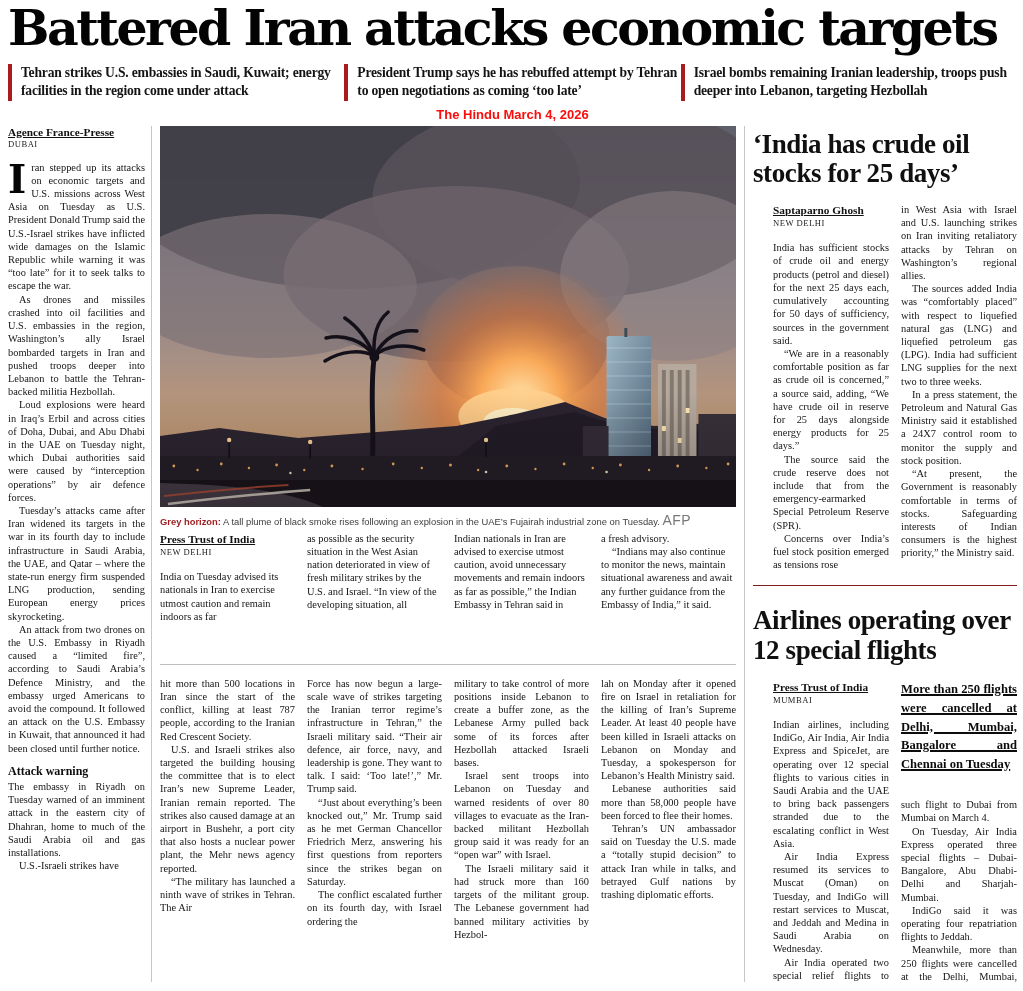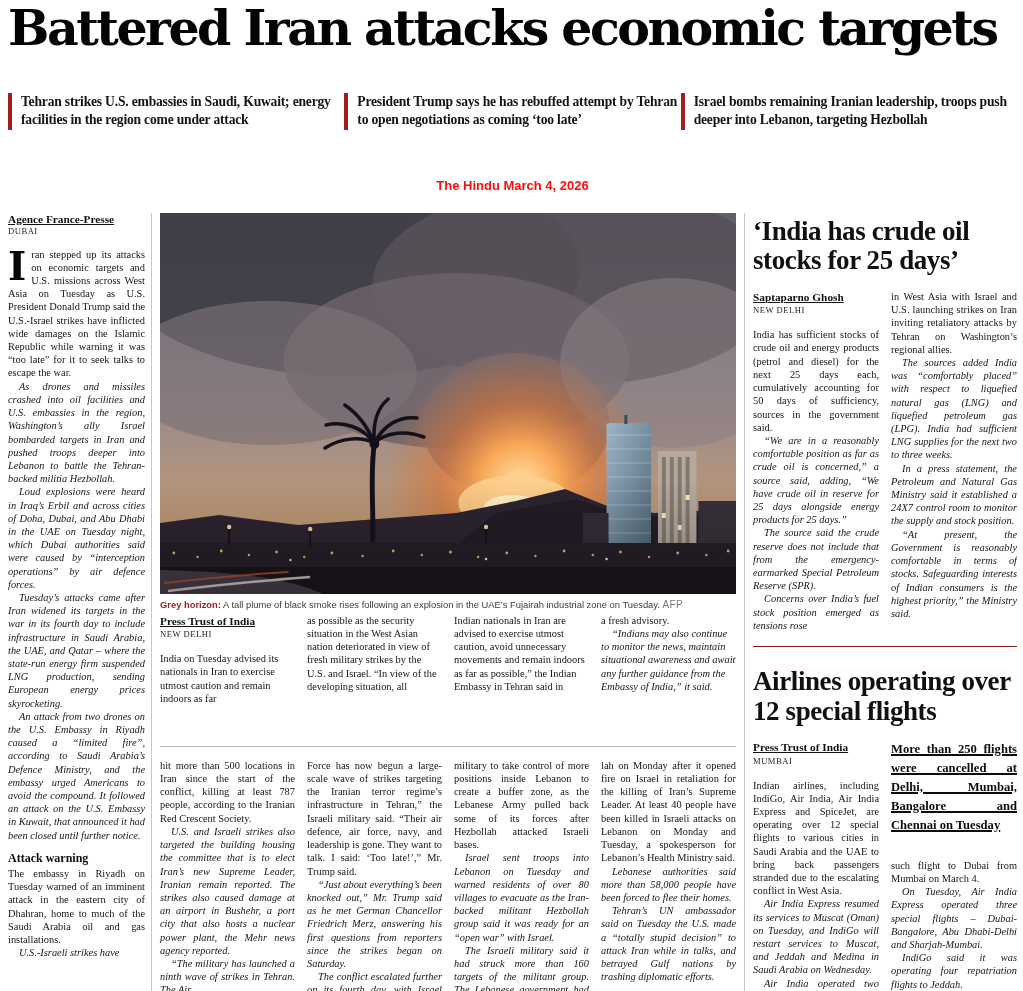--- a/index.html
+++ b/index.html
@@ -9,75 +9,75 @@
     font-family:"Liberation Serif", serif; color:#1b1b1b;
   }
   .page { padding:4px 6px 0 8px; height:100%; }
 
   
   .main-headline {
     font-family:"DejaVu Serif", serif; font-weight:bold; color:#030303;
     font-size:49px; letter-spacing:-2.5px; line-height:1.02;
     white-space:nowrap; overflow:hidden; padding-bottom:8px;
   }
-  .deck-row { display:flex; padding:2px 0 4px 0;margin-top:29px; }
+  .deck-row { display:flex; padding:2px 0 4px 0; }
   .deck {
     flex:1; border-left:4px solid #a81c20; padding-left:9px;
     font-size:13.6px; font-weight:600; line-height:1.35; color:#141414;
     letter-spacing:-.2px;
   }
   .edition-note {
     text-align:center; font-family:"Liberation Sans", sans-serif;
-    font-weight:bold; font-size:13px; color:#fb0d0d; padding:2px 0 20px 0;margin-top:42px;
+    font-weight:bold; font-size:13px; color:#fb0d0d; padding:2px 0 4px 0;
   }
 
   
   .main { display:flex; align-items:stretch; height:856px; }
   .col-left  { width:144px; padding-right:6px; border-right:1px solid #c7c7c7; overflow:hidden; }
   .col-center{ width:593px; padding:0 8px; border-right:1px solid #c7c7c7; overflow:hidden; }
   .col-right { flex:1; padding-left:8px; overflow:hidden; }
 
   
   .byline { font-weight:bold; font-size:11.3px; text-decoration:underline; color:#111; }
   .dateline { font-size:8.6px; letter-spacing:.5px; color:#222; text-transform:uppercase; margin:1px 0 12px 0; }
   .bodytext { font-size:10.4px; line-height:1.27; text-align:justify; color:#151515; }
   .bodytext.ragged { text-align:left; }
-  .bodytext p.ind { text-indent:11px;font-style:italic; }
+  .bodytext p.ind { text-indent:11px; }
   .subhead { font-weight:bold; font-size:12px; margin:9px 0 1px 0; color:#0d0d0d; }
   .dc {
     float:left; font-family:"DejaVu Serif", serif; font-weight:bold;
     font-size:39px; line-height:.8; padding:3px 5px 0 0; color:#050505;
   }
 
   
   .photo-wrap { width:100%; height:381px; overflow:hidden; background:#777; }
   .photo-wrap svg { display:block; width:100%; height:100%; }
   .caption {
     font-family:"Liberation Sans", sans-serif; font-size:9.4px; color:#3d3d3d;
     padding:4px 0 3px 0; line-height:1.3;
   }
   .caption .cap-lead { font-weight:bold; color:#9c1c1f; }
-  .caption .credit { color:#787878; font-size:10px; letter-spacing:.4px; }
+  .caption .credit { color:#787878; font-size:14px; letter-spacing:.4px; }
 
   
   .embassy-headline {
     font-size:30px; font-weight:600; letter-spacing:-.4px; line-height:1.05;
     color:#101010; padding:9px 0 13px 0;
   }
   .cols4 { display:flex; gap:12px; }
   .cols4 > .ncol { flex:1; min-width:0; }
   .embassy-cols { min-height:122px; }
   .center-rule { border:none; border-top:1px solid #bdbdbd; margin:10px 0 12px 0; }
 
   
   .right-headline {
     font-size:27px; font-weight:600; letter-spacing:-.4px; line-height:1.1;
     color:#101010; padding:4px 0 14px 0; max-width:262px;
   }
-  .cols2 { display:flex; gap:12px; }
+  .cols2 { display:flex; gap:12px;margin-left:20px; }
   .cols2 > .ncol { flex:1; min-width:0; }
   .airlines-section { border-top:1px solid #7f1d1d; margin-top:14px; padding-top:16px; }
   .pullquote {
     font-weight:bold; font-size:12.6px; line-height:1.5; color:#0c0c0c;
     text-decoration:underline; text-decoration-thickness:1.5px; margin-bottom:24px;
   }
 </style>
 </head>
 <body>
 

